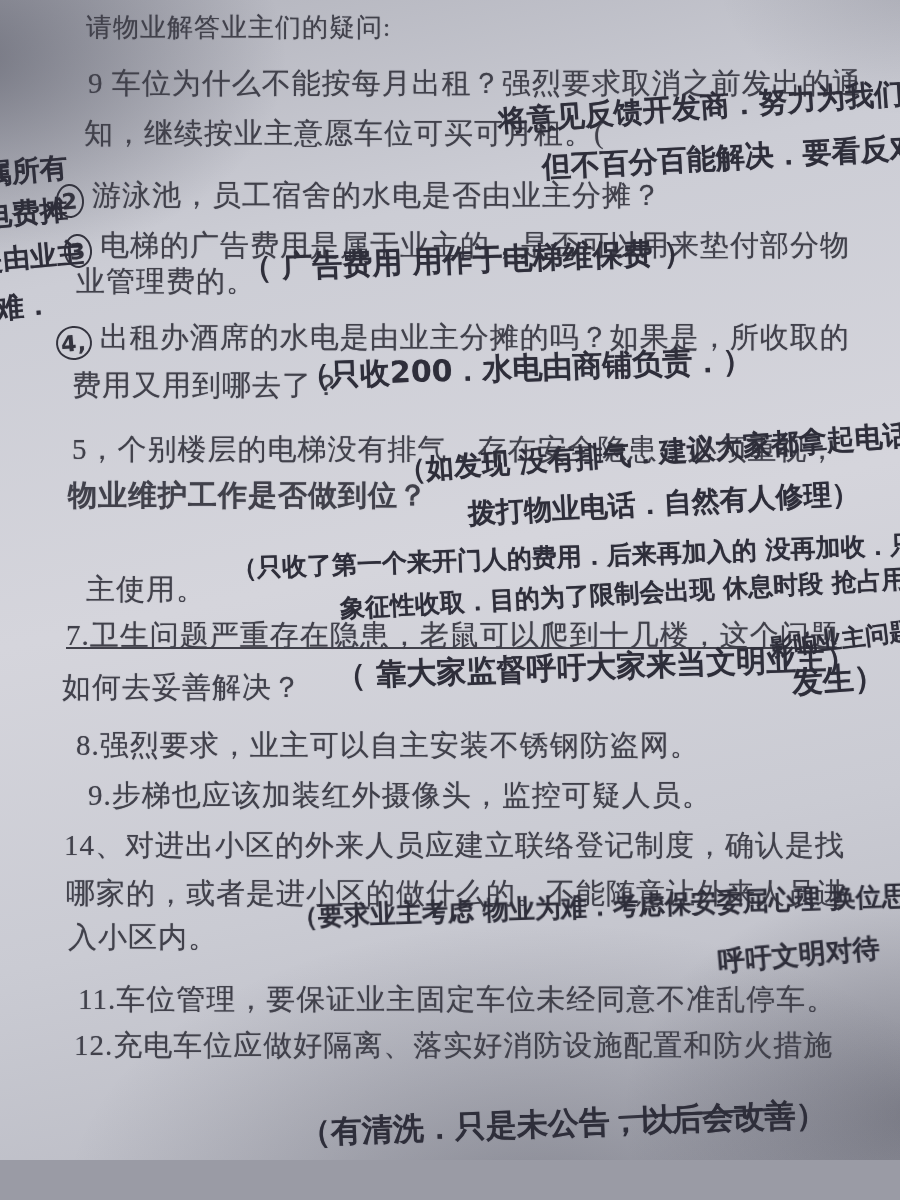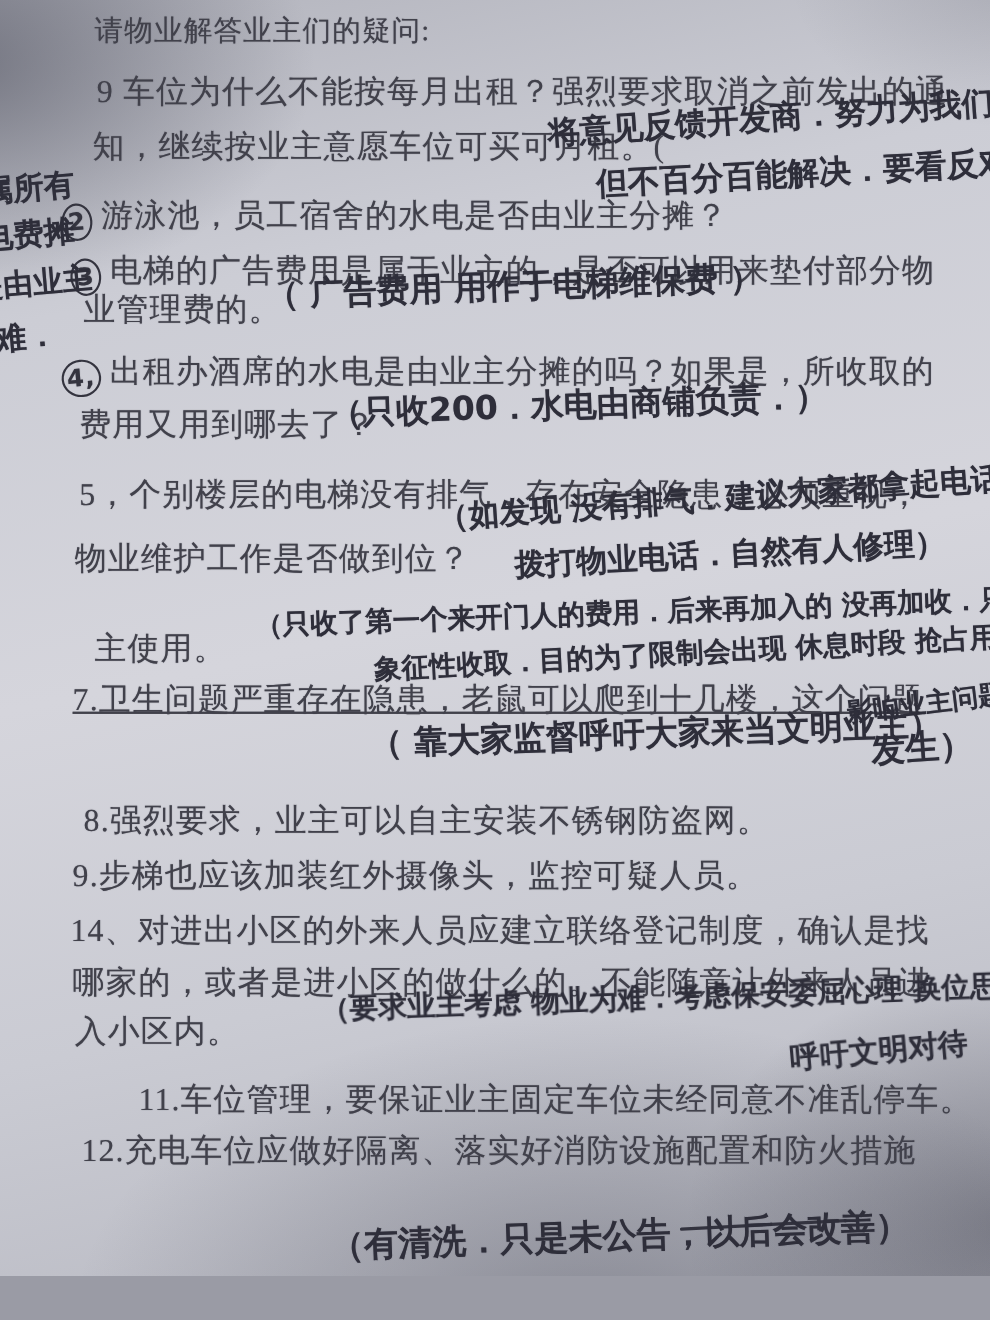--- a/index.html
+++ b/index.html
@@ -54,34 +54,35 @@
       <span class="circ">3</span><span>电梯的广告费用是属于业主的，是否可以用来垫付部分物</span>
     </div>
     <div class="pl" style="left:76px;top:262px;">业管理费的。</div>
 
     <div class="pl" style="left:56px;top:318px;">
       <span class="circ">4,</span><span>出租办酒席的水电是由业主分摊的吗？如果是，所收取的</span>
     </div>
     <div class="pl" style="left:72px;top:366px;">费用又用到哪去了？</div>
 
     <div class="pl" style="left:72px;top:430px;">5，个别楼层的电梯没有排气，存在安全隐患，必须重视，</div>
-    <div class="pl" style="left:68px;top:488px;">物业维护工作是否做到位？</div>
+    <div class="pl" style="left:68px;top:476px;font-weight:bold;">物业维护工作是否做到位？</div>
 
     <div class="pl" style="left:86px;top:570px;">主使用。</div>
 
     <div class="pl" style="left:66px;top:616px;text-decoration:underline;">7.卫生问题严重存在隐患，老鼠可以爬到十几楼，这个问题</div>
+    <div class="pl" style="left:62px;top:668px;">如何去妥善解决？</div>
 
     <div class="pl" style="left:76px;top:726px;">8.强烈要求，业主可以自主安装不锈钢防盗网。</div>
-    <div class="pl" style="left:66px;top:776px;">9.步梯也应该加装红外摄像头，监控可疑人员。</div>
+    <div class="pl" style="left:88px;top:776px;">9.步梯也应该加装红外摄像头，监控可疑人员。</div>
 
     <div class="pl" style="left:64px;top:826px;">14、对进出小区的外来人员应建立联络登记制度，确认是找</div>
     <div class="pl" style="left:68px;top:918px;">入小区内。</div>
     <div class="pl" style="left:66px;top:874px;">哪家的，或者是进小区的做什么的。不能随意让外来人员进</div>
 
-    <div class="pl" style="left:78px;top:980px;margin-left:48px;">11.车位管理，要保证业主固定车位未经同意不准乱停车。</div>
+    <div class="pl" style="left:78px;top:980px;">11.车位管理，要保证业主固定车位未经同意不准乱停车。</div>
     <div class="pl" style="left:74px;top:1026px;text-align:center;">12.充电车位应做好隔离、落实好消防设施配置和防火措施</div>
     <div class="ulmark" style="left:618px;top:1112px;width:152px;transform:rotate(-3deg);"></div>
 
     <div class="hw" style="left:498px;top:102px;transform:rotate(-4deg);font-size:29px;">将意见反馈开发商．努力为我们争取</div>
     <div class="hw" style="left:542px;top:148px;transform:rotate(-3deg);font-size:29px;">但不百分百能解决．要看反对力度）</div>
 
     <div class="hw" style="left:242px;top:248px;transform:rotate(-2deg);">（ 广告费用 用作于电梯维保费 ）</div>
 
     <div class="hw" style="left:300px;top:356px;transform:rotate(-2deg);">（只收200．水电由商铺负责．）</div>
 

